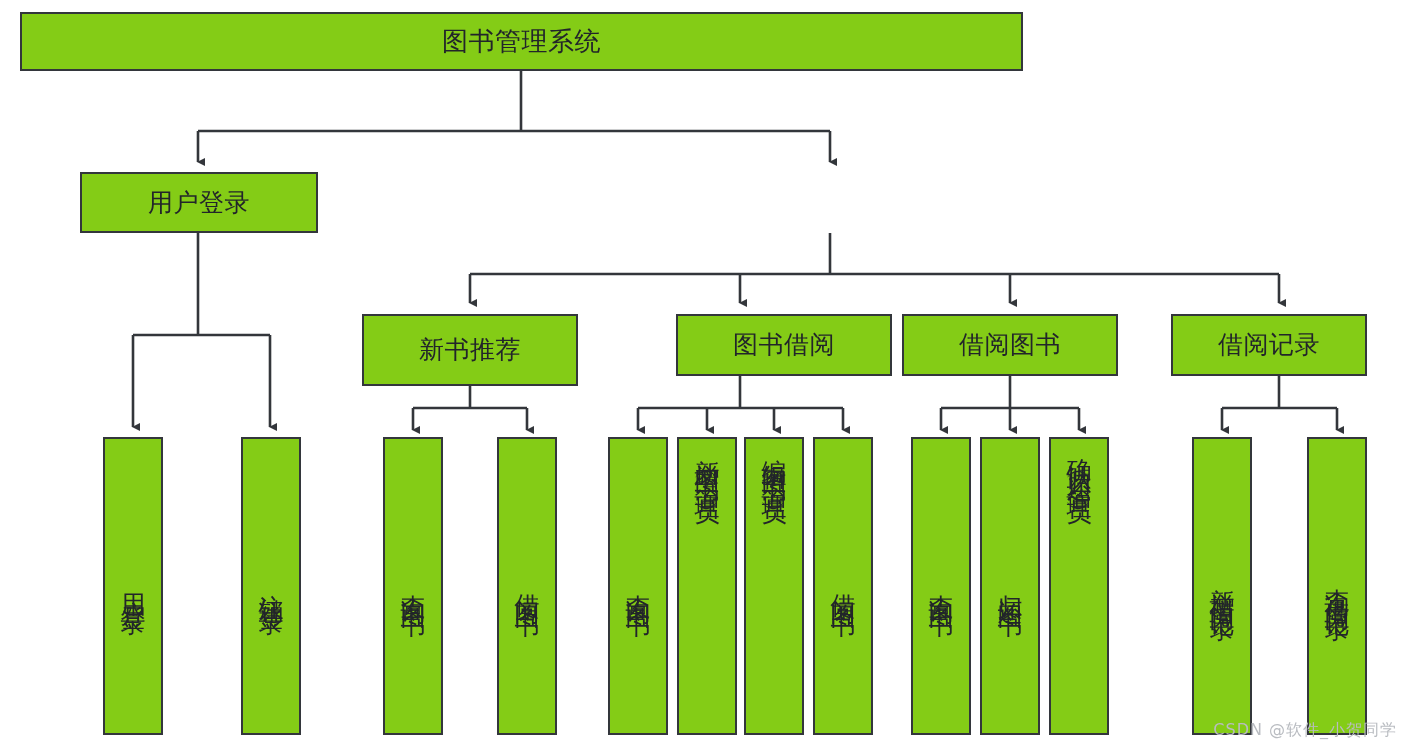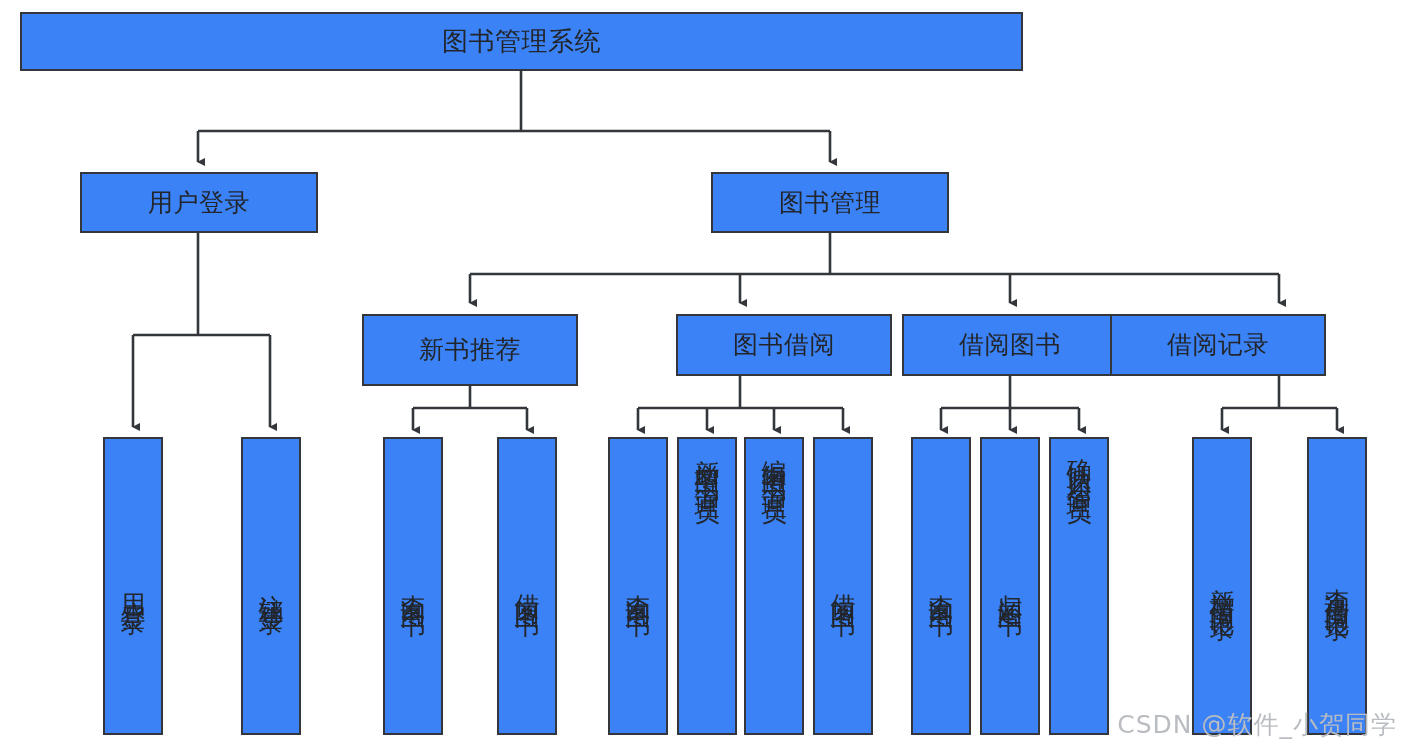--- a/index.html
+++ b/index.html
@@ -18,21 +18,21 @@
   }
   svg.edges{
     position:absolute;
     left:0;top:0;
     width:1405px;height:747px;
     pointer-events:none;
   }
   .node{
     position:absolute;
     box-sizing:border-box;
-    background:#3b82f6;
+    background:#84cc16;
     border:2px solid #33363b;
     display:flex;
     align-items:center;
     justify-content:center;
     color:#22252a;
     z-index:2;
   }
   .node .label{
     display:block;
     line-height:1.18;
@@ -58,21 +58,21 @@
     line-height:1;
     white-space:nowrap;
   }
   .node.v.center{
     align-items:center;
   }
   .watermark{
     position:absolute;
     right:8px;
     bottom:6px;
-    font-size:25px;
+    font-size:16px;
     color:#b9bcc1;
     letter-spacing:1px;
     z-index:3;
     white-space:nowrap;
   }
 </style>
 </head>
 <body>
 
 <div id="diagram-root">
@@ -128,37 +128,34 @@
   </svg>
 
   <div class="node h root" style="left:20px;top:12px;width:1003px;height:59px;">
     <span class="label">图书管理系统</span>
   </div>
 
   <div class="node h" style="left:80px;top:172px;width:238px;height:61px;">
     <span class="label">用户登录</span>
   </div>
 
-  <div class="node h" style="left:711px;top:172px;width:238px;height:61px;">
-    <span class="label">图书管理</span>
-  </div>
 
   <div class="node h" style="left:362px;top:314px;width:216px;height:72px;">
     <span class="label">新书推荐</span>
   </div>
 
   <div class="node h" style="left:632px;top:314px;width:216px;height:62px;margin-left:44px;">
     <span class="label">图书借阅</span>
   </div>
 
   <div class="node h" style="left:902px;top:314px;width:216px;height:62px;">
     <span class="label">借阅图书</span>
   </div>
 
-  <div class="node h" style="left:1110px;top:314px;width:216px;height:62px;">
+  <div class="node h" style="left:1171px;top:314px;width:196px;height:62px;">
     <span class="label">借阅记录</span>
   </div>
 
   <div class="node v center" style="left:103px;top:437px;width:60px;height:298px;">
     <span class="label">用户登录</span>
   </div>
 
   <div class="node v center" style="left:241px;top:437px;width:60px;height:298px;">
     <span class="label">注销登录</span>
   </div>

